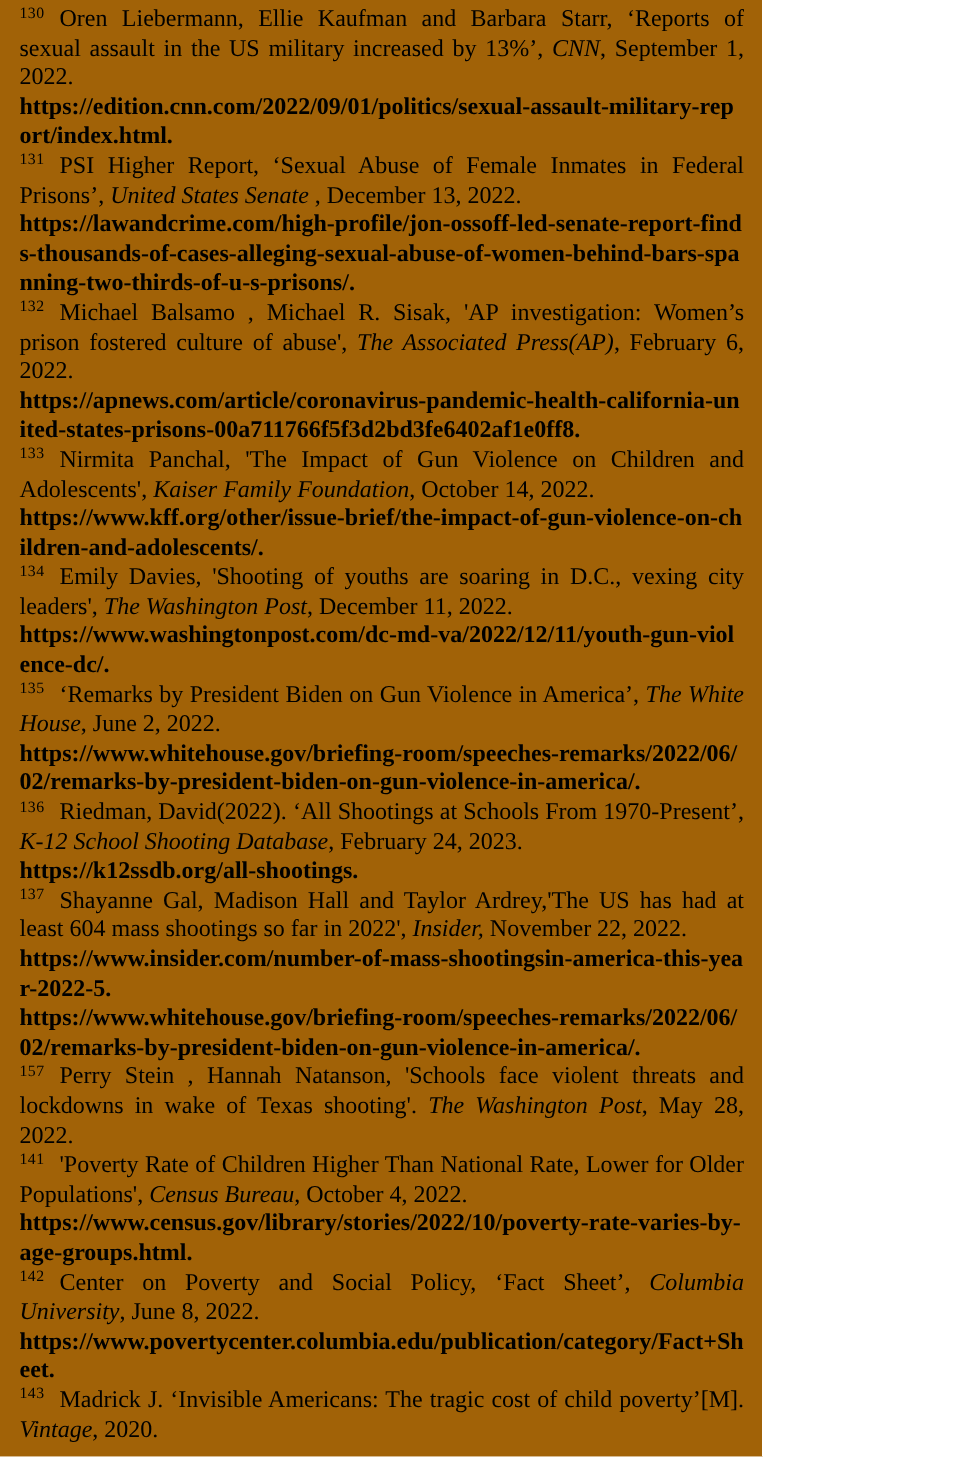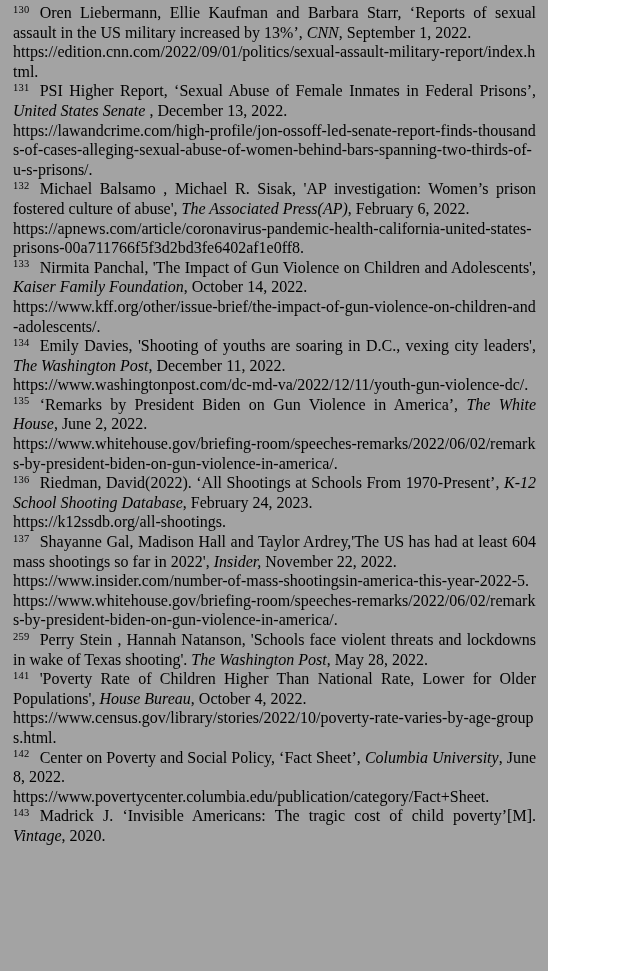--- a/index.html
+++ b/index.html
@@ -7,35 +7,36 @@
     padding: 0;
     background: #ffffff;
   }
   body {
     width: 640px;
     font-family: "Liberation Serif", "DejaVu Serif", serif;
     color: #000000;
   }
   .page {
     box-sizing: border-box;
-    width: 548px;
+    width: 508px;
     min-height: 971px;
     padding: 3px 12px 8px 13px;
-    background: #a3a3a3;
+    background: #a16207;
   }
   .footnote { margin: 0; }
   .citation, .url {
     margin: 0;
     font-size: 16px;
     line-height: 19.6px;
     text-align: justify;
   }
   .url {
     word-break: break-all;
     overflow-wrap: anywhere;
+    font-weight: bold;
   }
   sup.fn-num {
     font-size: 10.5px;
     line-height: 0;
     vertical-align: baseline;
     position: relative;
     top: -5.5px;
     margin-right: 10px;
     letter-spacing: 0.3px;
   }
@@ -85,26 +86,26 @@
   <div class="footnote">
     <p class="citation"><sup class="fn-num">137</sup><span><span class="rm">Shayanne Gal, Madison Hall and Taylor Ardrey,'The US has had at least 604 mass shootings so far in 2022', </span><span class="it">Insider,</span><span class="rm"> November 22, 2022.</span></span></p>
     <div class="url">https://www.insider.com/number-of-mass-shootingsin-america-this-year-2022-5.</div>
   </div>
 
   <div class="footnote">
     <div class="url">https://www.whitehouse.gov/briefing-room/speeches-remarks/2022/06/02/remarks-by-president-biden-on-gun-violence-in-america/.</div>
   </div>
 
   <div class="footnote">
-    <p class="citation"><sup class="fn-num">259</sup><span><span class="rm">Perry Stein , Hannah Natanson, 'Schools face violent threats and lockdowns in wake of Texas shooting'. </span><span class="it">The Washington Post</span><span class="rm">, May 28, 2022.</span></span></p>
+    <p class="citation"><sup class="fn-num">157</sup><span><span class="rm">Perry Stein , Hannah Natanson, 'Schools face violent threats and lockdowns in wake of Texas shooting'. </span><span class="it">The Washington Post</span><span class="rm">, May 28, 2022.</span></span></p>
   </div>
 
 
   <div class="footnote">
-    <p class="citation"><sup class="fn-num">141</sup><span><span class="rm">'Poverty Rate of Children Higher Than National Rate, Lower for Older Populations', </span><span class="it">House Bureau</span><span class="rm">, October 4, 2022.</span></span></p>
+    <p class="citation"><sup class="fn-num">141</sup><span><span class="rm">'Poverty Rate of Children Higher Than National Rate, Lower for Older Populations', </span><span class="it">Census Bureau</span><span class="rm">, October 4, 2022.</span></span></p>
     <div class="url">https://www.census.gov/library/stories/2022/10/poverty-rate-varies-by-age-groups.html.</div>
   </div>
 
   <div class="footnote">
     <p class="citation"><sup class="fn-num">142</sup><span><span class="rm">Center on Poverty and Social Policy, ‘Fact Sheet’, </span><span class="it">Columbia University</span><span class="rm">, June 8, 2022.</span></span></p>
     <div class="url">https://www.povertycenter.columbia.edu/publication/category/Fact+Sheet.</div>
   </div>
 
   <div class="footnote">
     <p class="citation"><sup class="fn-num">143</sup><span><span class="rm">Madrick J. ‘Invisible Americans: The tragic cost of child poverty’[M]. </span><span class="it">Vintage</span><span class="rm">, 2020.</span></span></p>

